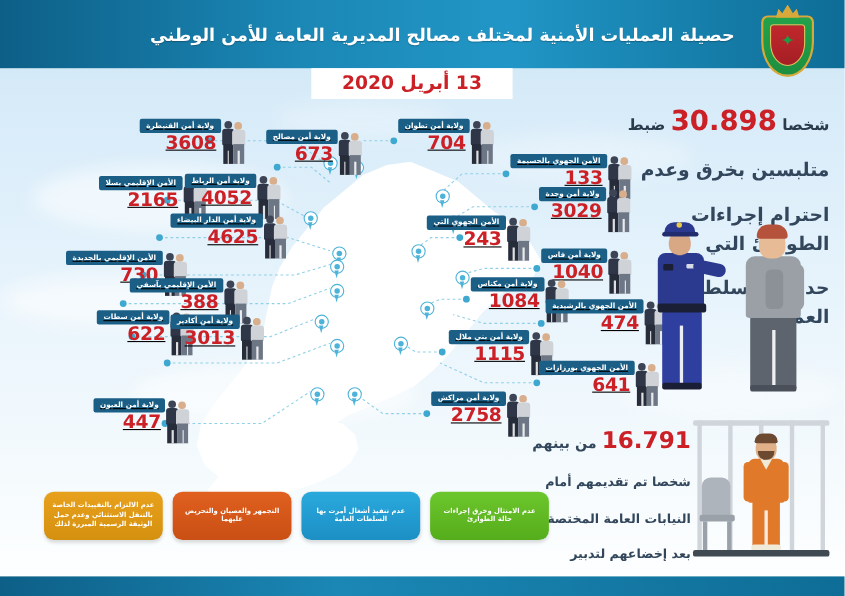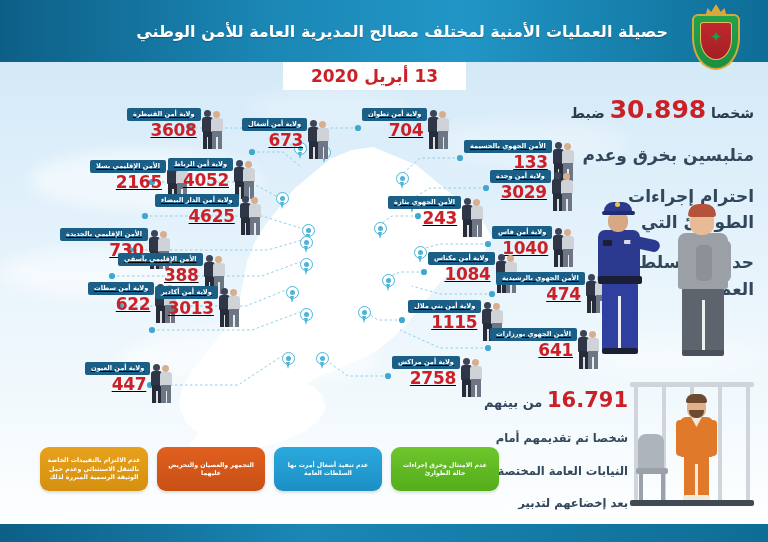--- a/index.html
+++ b/index.html
@@ -407,21 +407,21 @@
           <div class="pA-legs"></div>
           <div class="pA-gap"></div>
           <div class="arm"></div>
           <div class="pB-head"></div>
           <div class="pB-body"></div>
           <div class="pB-legs"></div>
           <div class="pB-gap"></div>
         </div>
     </div>
     <div class="stat-texts">
-      <div class="stat-chip">ولاية أمن أشغال</div>
+      <div class="stat-chip">ولاية أمن مصالح</div>
       <div class="stat-num">673</div>
     </div>
   </div>
 
   <div class="stat" style="left:362px;top:108px">
     <div class="stat-figure">
       <div class="fig">
           <div class="pA-head"></div>
           <div class="pA-body"></div>
           <div class="pA-legs"></div>
@@ -527,21 +527,21 @@
           <div class="pA-legs"></div>
           <div class="pA-gap"></div>
           <div class="arm"></div>
           <div class="pB-head"></div>
           <div class="pB-body"></div>
           <div class="pB-legs"></div>
           <div class="pB-gap"></div>
         </div>
     </div>
     <div class="stat-texts">
-      <div class="stat-chip">الأمن الجهوي بتازة</div>
+      <div class="stat-chip">الأمن الجهوي التي</div>
       <div class="stat-num">243</div>
     </div>
   </div>
 
   <div class="stat" style="left:155px;top:194px">
     <div class="stat-figure">
       <div class="fig">
           <div class="pA-head"></div>
           <div class="pA-body"></div>
           <div class="pA-legs"></div>

